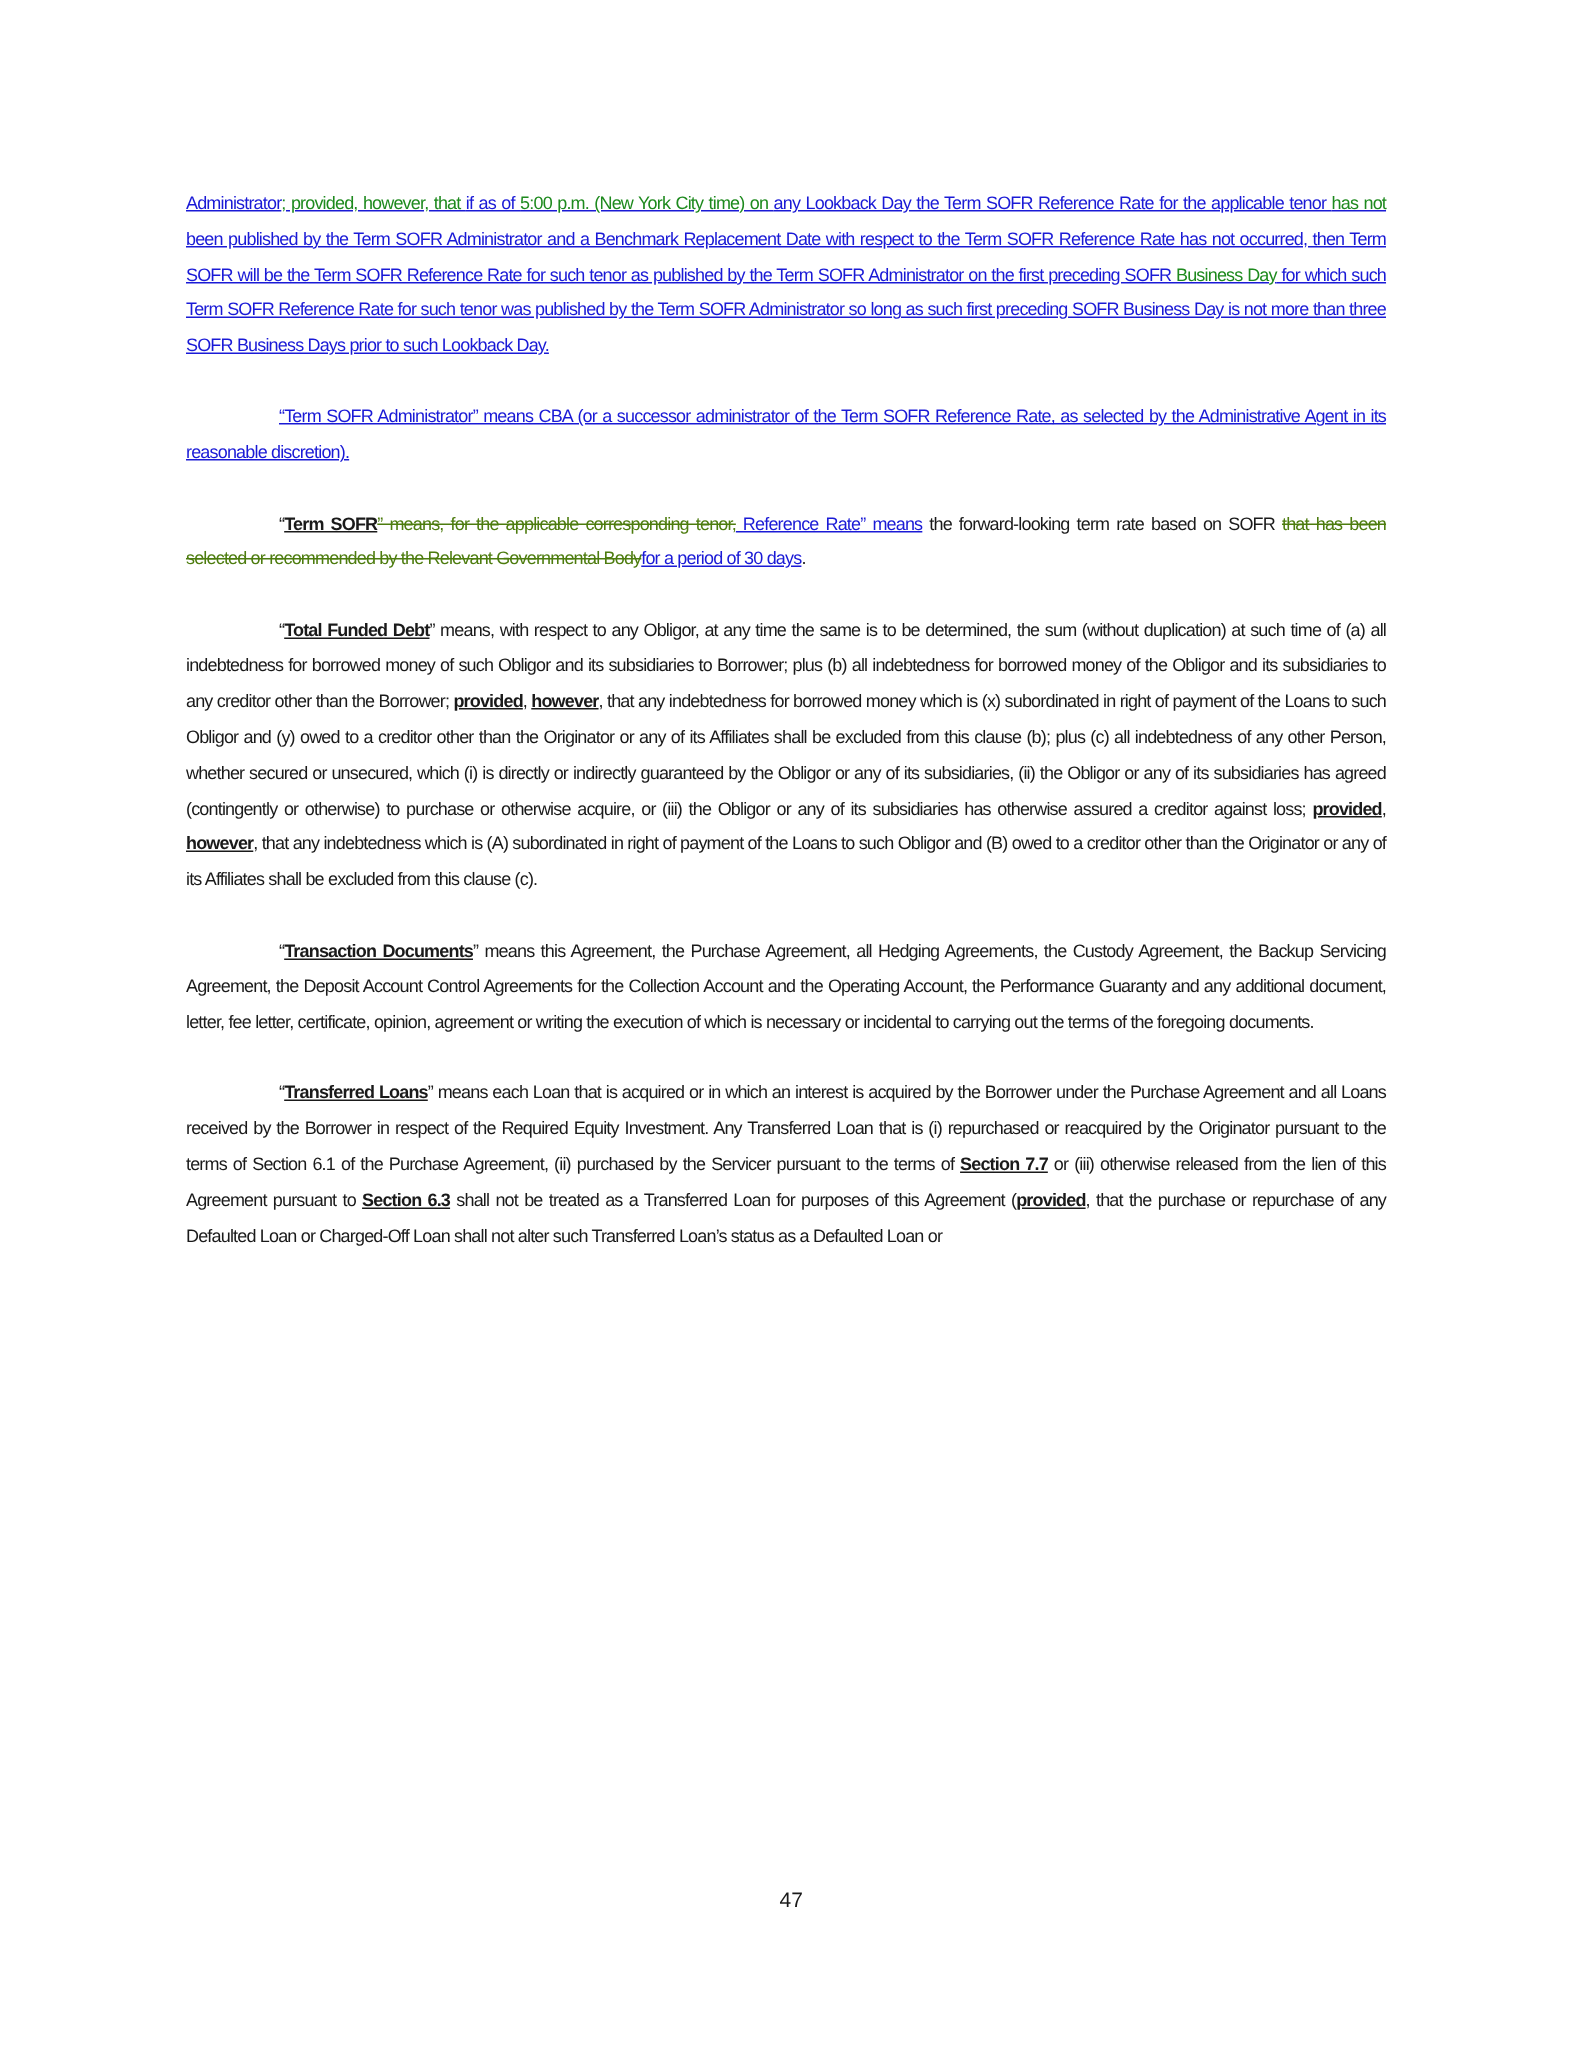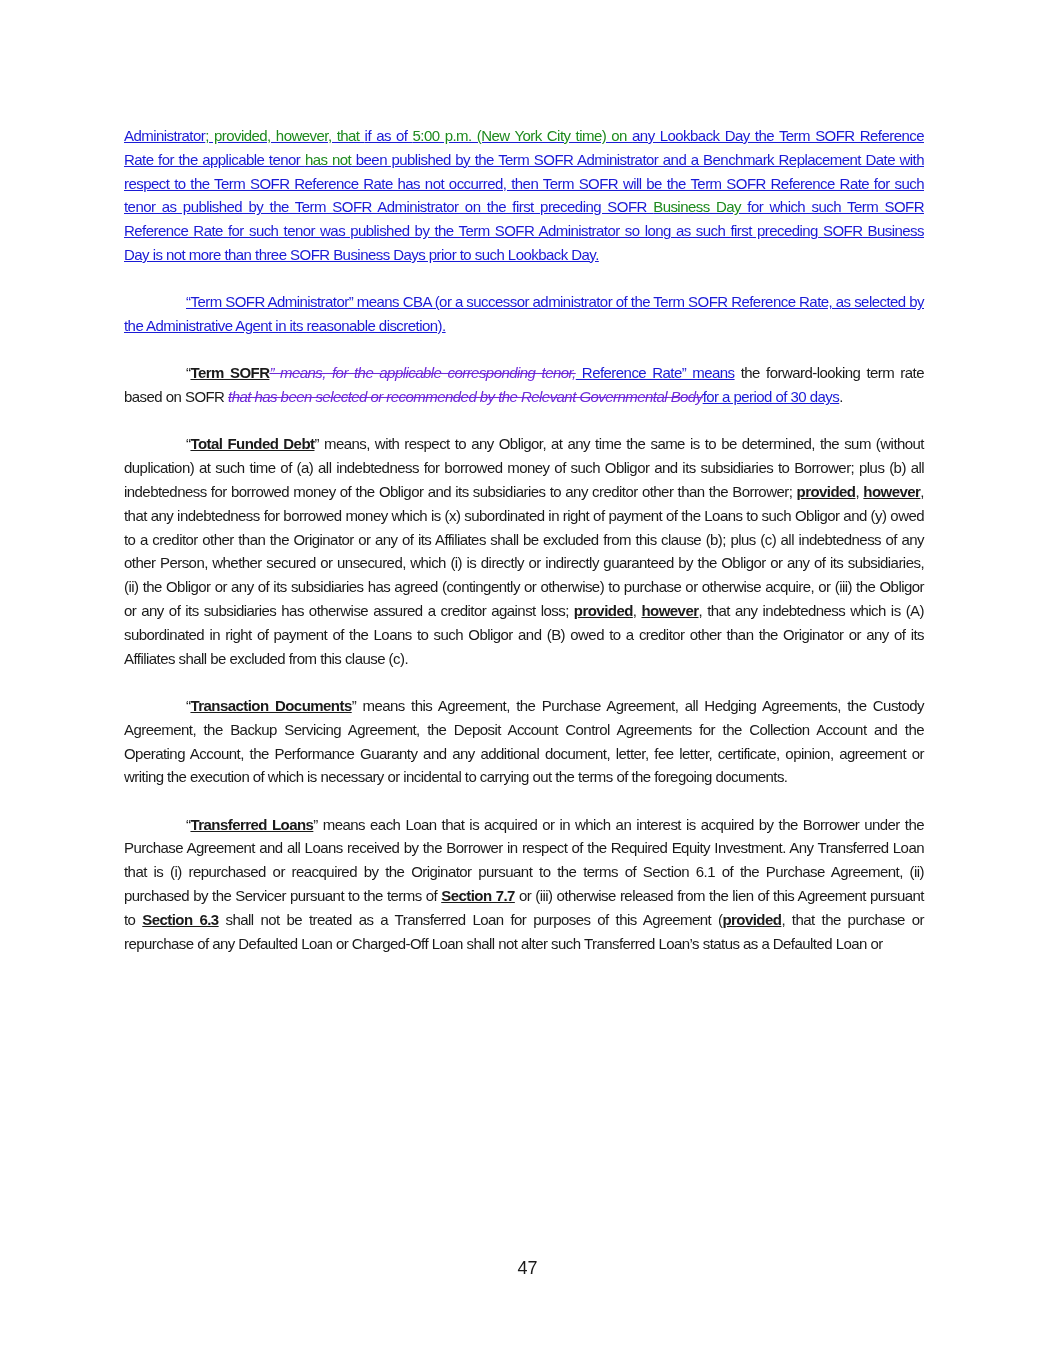--- a/index.html
+++ b/index.html
@@ -1,31 +1,31 @@
 <!DOCTYPE html>
 <html><head>
 <meta charset="utf-8">
 <style>
   html, body { margin:0; padding:0; background:#ffffff; }
   body { width:1055px; height:1365px; position:relative; overflow:hidden; }
   .page {
     position:absolute; left:124px; top:124px; width:800px;
     font-family:"Liberation Sans", sans-serif;
-    font-size:15px; line-height:23.8px; color:#1a1a1a;
+    font-size:12px; line-height:23.8px; color:#1a1a1a;
     letter-spacing:-0.55px; word-spacing:0px;
   }
   .para { text-align:justify; margin:0 0 23.5px 0; }
   .indent { text-indent:62px; }
   .ins { color:#1a1ad6; text-decoration:underline; text-decoration-color:#1a1ad6; }
   .mv { color:#1e8a1e; text-decoration:underline; text-decoration-color:#1a1ad6; }
-  .del { color:#6d28d9; text-decoration:line-through;font-style:italic; }
+  .del { color:#4d7c0f; text-decoration:line-through; }
   .u { text-decoration:underline;font-weight:bold; }
   .pagenum {
     position:absolute; left:0; right:0; top:1258px; text-align:center;
-    font-family:"Liberation Sans", sans-serif; font-size:18px; color:#1a1a1a;
+    font-family:"Liberation Sans", sans-serif; font-size:14px; color:#1a1a1a;
   }
 </style>
 </head>
 <body>
 
 <div class="page">
 
   <p class="para"><span class="ins">Administrator</span><span class="mv">; provided, however, that </span><span class="ins">if as of </span><span class="mv">5:00 p.m. (New York City time) on </span><span class="ins">any Lookback Day the Term SOFR Reference Rate for the applicable tenor </span><span class="mv">has not</span><span class="ins"> been published by the Term SOFR Administrator and a Benchmark Replacement Date with respect to the Term SOFR Reference Rate has not occurred, then Term SOFR will be the Term SOFR Reference Rate for such tenor as published by the Term SOFR Administrator on the first preceding SOFR </span><span class="mv">Business Day</span><span class="ins"> for which such Term SOFR Reference Rate for such tenor was published by the Term SOFR Administrator so long as such first preceding SOFR Business Day is not more than three SOFR Business Days prior to such Lookback Day.</span></p>
 
   <p class="para indent"><span class="ins">“Term SOFR Administrator” means CBA (or a successor administrator of the Term SOFR Reference Rate, as selected by the Administrative Agent in its reasonable discretion).</span></p>

